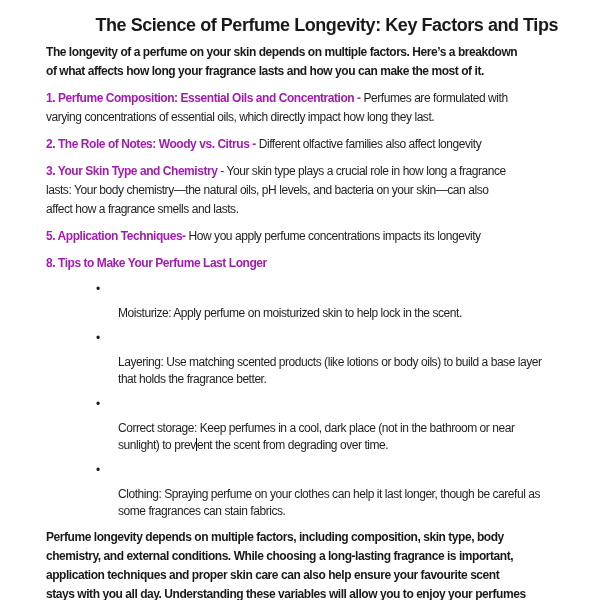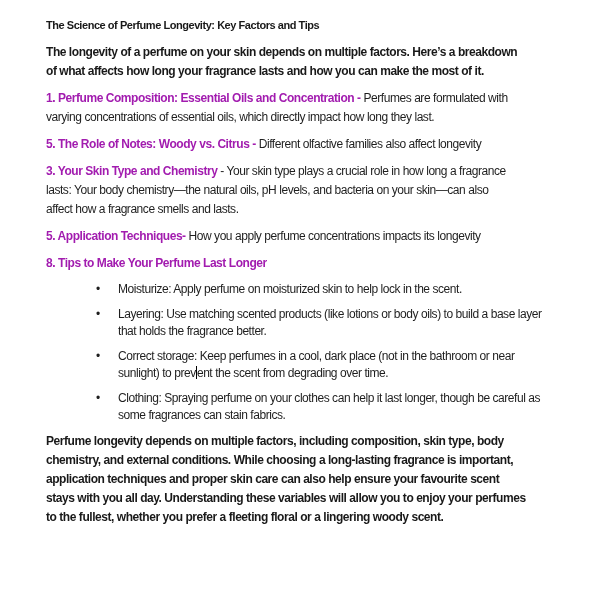--- a/index.html
+++ b/index.html
@@ -16,23 +16,23 @@
   }
   .page {
     box-sizing: border-box;
     width: 600px;
     height: 600px;
     padding: 17px 42px 0 46px;
     background: #ffffff;
     overflow: hidden;
   }
   .title {
-    font-size: 11px;
+    font-size: 18px;
     font-weight: 700;
-    text-align: left;
+    text-align: right;
     line-height: 17px;
     letter-spacing: -0.45px;
     margin: 0 0 9px 0;
     color: #191919;
   }
   .para {
     font-size: 12px;
     line-height: 19px;
     letter-spacing: -0.45px;
     margin: 0 0 8px 0;
@@ -50,20 +50,21 @@
     flex: none;
     width: 22px;
     font-size: 12px;
     line-height: 17px;
   }
   .btext {
     font-size: 12px;
     line-height: 17px;
     letter-spacing: -0.45px;
     white-space: pre-line;
+    margin-top: 24px;
   }
   .caret {
     display: inline-block;
     width: 1.2px;
     height: 13px;
     background: #000000;
     vertical-align: -2px;
   }
 </style>
 </head>
@@ -72,21 +73,21 @@
 <div class="page">
 
   <h1 class="title">The Science of Perfume Longevity: Key Factors and Tips</h1>
 
   <p class="para bold">The longevity of a perfume on your skin depends on multiple factors. Here’s a breakdown
 of what affects how long your fragrance lasts and how you can make the most of it.</p>
 
   <p class="para"><span class="b">1. Perfume Composition: Essential Oils and Concentration -</span><span> Perfumes are formulated with
 varying concentrations of essential oils, which directly impact how long they last.</span></p>
 
-  <p class="para"><span class="b">5. The Role of Notes: Woody vs. Citrus -</span><span> Different olfactive families also affect longevity</span></p>
+  <p class="para"><span class="b">2. The Role of Notes: Woody vs. Citrus -</span><span> Different olfactive families also affect longevity</span></p>
 
   <p class="para"><span class="b">3. Your Skin Type and Chemistry</span><span> - Your skin type plays a crucial role in how long a fragrance
 lasts: Your body chemistry—the natural oils, pH levels, and bacteria on your skin—can also
 affect how a fragrance smells and lasts.</span></p>
 
 
   <p class="para"><span class="b">5. Application Techniques-</span><span> How you apply perfume concentrations impacts its longevity</span></p>
 
 
   <p class="para"><span class="b">8. Tips to Make Your Perfume Last Longer</span></p>

